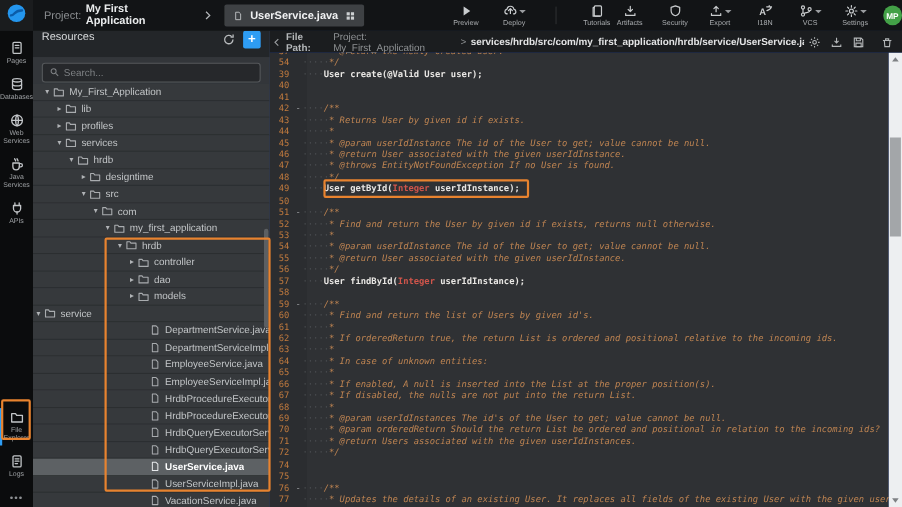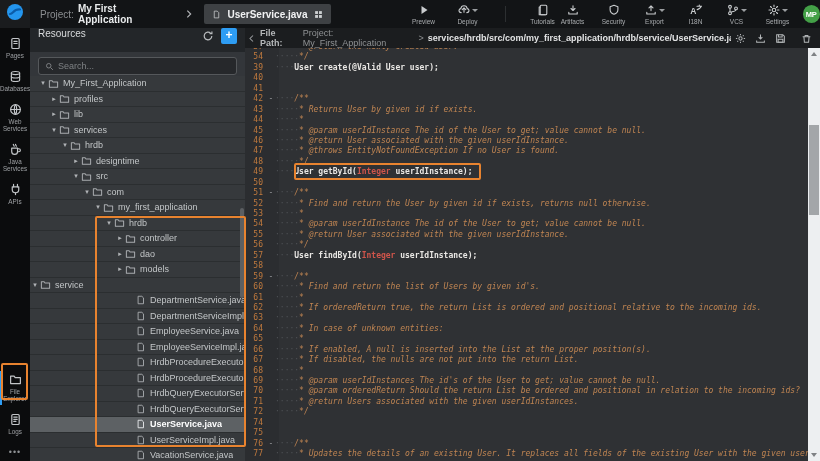--- a/index.html
+++ b/index.html
@@ -380,30 +380,30 @@
           </span>
           <span class="tree-label">My_First_Application</span>
         </div>
         <div class="tree-row" style="padding-left: 19px;">
           <span class="arrow">▸</span>
           <span class="tree-ico">
             <svg width="11" height="11" viewBox="0 0 12 12" fill="none" stroke="currentColor" stroke-width="1.1" stroke-linecap="round" stroke-linejoin="round">
               <path d="M1.5 3h3l1 1.4h5V10h-9z"></path>
             </svg>
           </span>
-          <span class="tree-label">profiles</span>
+          <span class="tree-label">lib</span>
         </div>
         <div class="tree-row" style="padding-left: 19px;">
           <span class="arrow">▸</span>
           <span class="tree-ico">
             <svg width="11" height="11" viewBox="0 0 12 12" fill="none" stroke="currentColor" stroke-width="1.1" stroke-linecap="round" stroke-linejoin="round">
               <path d="M1.5 3h3l1 1.4h5V10h-9z"></path>
             </svg>
           </span>
-          <span class="tree-label">lib</span>
+          <span class="tree-label">profiles</span>
         </div>
         <div class="tree-row" style="padding-left: 19px;">
           <span class="arrow">▾</span>
           <span class="tree-ico">
             <svg width="11" height="11" viewBox="0 0 12 12" fill="none" stroke="currentColor" stroke-width="1.1" stroke-linecap="round" stroke-linejoin="round">
               <path d="M1.5 3h3l1 1.4h5V10h-9z"></path>
             </svg>
           </span>
           <span class="tree-label">services</span>
         </div>

